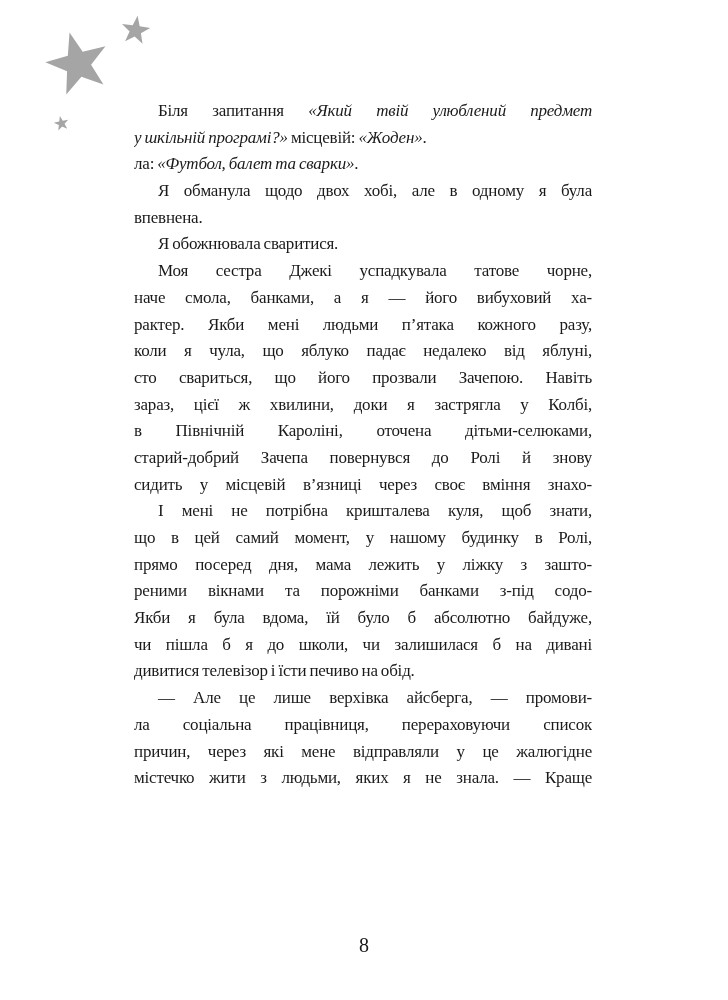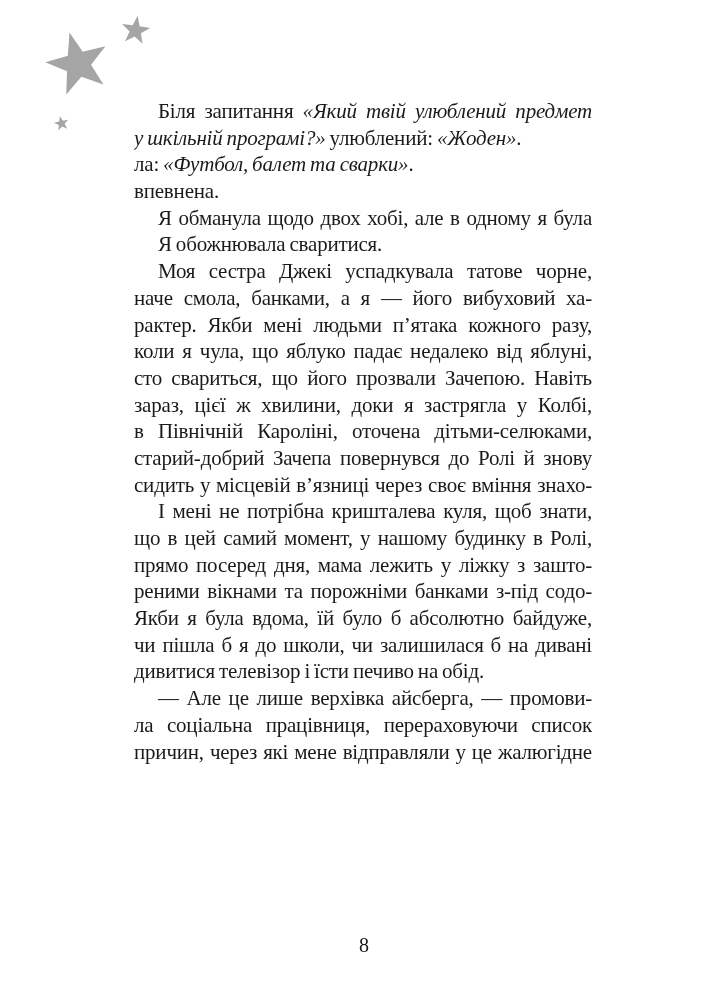--- a/index.html
+++ b/index.html
@@ -22,21 +22,21 @@
   }
   .star-big  { left: 42px;  top: 28px;  width: 72px; height: 72px; transform: rotate(-15deg); }
   .star-small{ left: 119px; top: 14px;  width: 33px; height: 33px; transform: rotate(8deg); }
   .star-tiny { left: 53px;  top: 115px; width: 17px; height: 17px; transform: rotate(-12deg); }
 
   .text-block {
     position: absolute;
     left: 134px;
     top: 98px;
     width: 458px;
-    font-size: 21px;
+    font-size: 17px;
     line-height: 26.7px;
     letter-spacing: -0.2px;
     word-spacing: -1px;
   }
   .paragraph { margin: 0; padding: 0; }
   .line {
     height: 26.7px;
     overflow: hidden;
     text-align: justify;
     text-align-last: justify;
@@ -67,28 +67,28 @@
   <svg class="star star-small" viewBox="-1.1 -1.1 2.2 2.2" aria-hidden="true">
     <polygon points="0,-1 0.235,-0.324 0.951,-0.309 0.38,0.124 0.588,0.809 0,0.4 -0.588,0.809 -0.38,0.124 -0.951,-0.309 -0.235,-0.324" fill="#a5a5a5"></polygon>
   </svg>
   <svg class="star star-tiny" viewBox="-1.1 -1.1 2.2 2.2" aria-hidden="true">
     <polygon points="0,-1 0.235,-0.324 0.951,-0.309 0.38,0.124 0.588,0.809 0,0.4 -0.588,0.809 -0.38,0.124 -0.951,-0.309 -0.235,-0.324" fill="#a5a5a5"></polygon>
   </svg>
 
   <div id="text-block" class="text-block">
       <div class="paragraph">
         <div class="line indent"><span>Біля запитання </span><span class="it">«Який твій улюблений предмет</span></div>
-        <div class="line last"><span class="it">у шкільній програмі?»</span><span> улюблений: </span><span class="it">«Жоден»</span><span>.</span></div>
+        <div class="line last"><span class="it">у шкільній програмі?»</span><span> місцевій: </span><span class="it">«Жоден»</span><span>.</span></div>
       </div>
       <div class="paragraph">
         <div class="line last"><span>ла: </span><span class="it">«Футбол, балет та сварки»</span><span>.</span></div>
       </div>
       <div class="paragraph">
+        <div class="line indent"><span>Я обманула щодо двох хобі, але в одному я була</span></div>
         <div class="line last"><span>впевнена.</span></div>
-        <div class="line indent"><span>Я обманула щодо двох хобі, але в одному я була</span></div>
       </div>
       <div class="paragraph">
         <div class="line last indent"><span>Я обожнювала сваритися.</span></div>
       </div>
       <div class="paragraph">
         <div class="line indent"><span>Моя сестра Джекі успадкувала татове чорне,</span></div>
         <div class="line"><span>наче смола, банками, а я — його вибуховий ха-</span></div>
         <div class="line"><span>рактер. Якби мені людьми п’ятака кожного разу,</span></div>
         <div class="line"><span>коли я чула, що яблуко падає недалеко від яблуні,</span></div>
         <div class="line"><span>сто свариться, що його прозвали Зачепою. Навіть</span></div>
@@ -103,18 +103,19 @@
         <div class="line"><span>прямо посеред дня, мама лежить у ліжку з зашто-</span></div>
         <div class="line"><span>реними вікнами та порожніми банками з-під содо-</span></div>
         <div class="line"><span>Якби я була вдома, їй було б абсолютно байдуже,</span></div>
         <div class="line"><span>чи пішла б я до школи, чи залишилася б на дивані</span></div>
         <div class="line last"><span>дивитися телевізор і їсти печиво на обід.</span></div>
       </div>
       <div class="paragraph">
         <div class="line indent"><span>— Але це лише верхівка айсберга, — промови-</span></div>
         <div class="line"><span>ла соціальна працівниця, перераховуючи список</span></div>
         <div class="line"><span>причин, через які мене відправляли у це жалюгідне</span></div>
+        <div class="line"><span>містечко жити з людьми, яких я не знала. — Краще</span></div>
       </div>
     </div>
 
   <div class="page-number">8</div>
 
 </div>
 
 </body></html>

